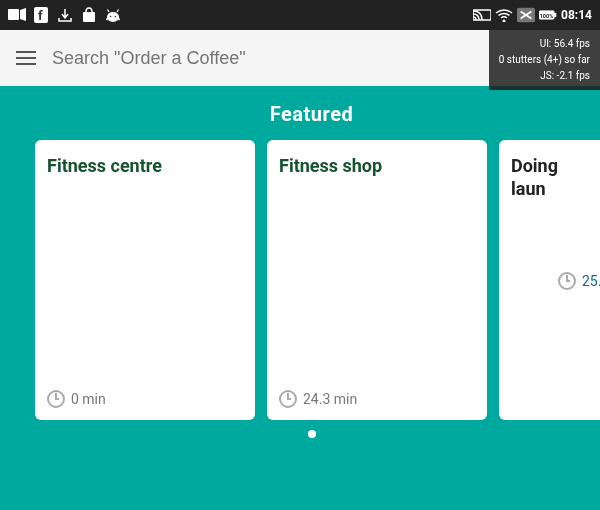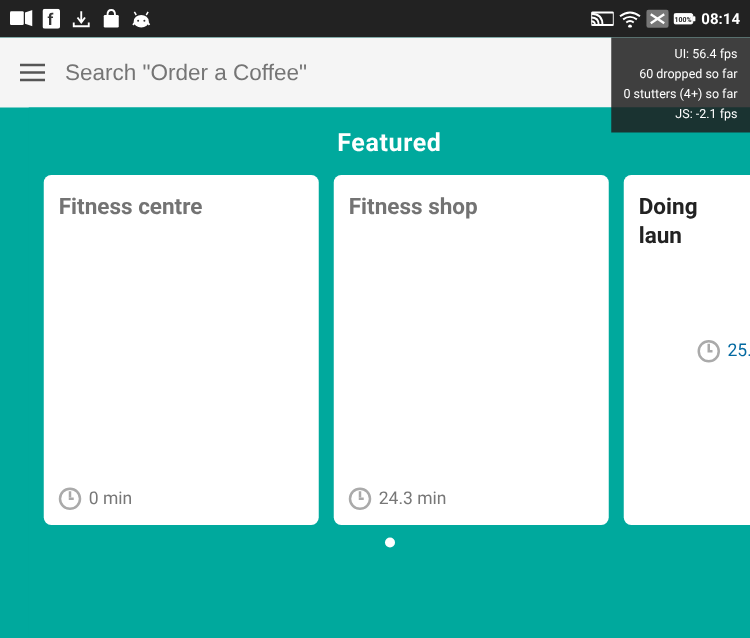--- a/index.html
+++ b/index.html
@@ -132,21 +132,21 @@
       justify-content: space-between;
       padding: 14px 12px 12px 12px;
       cursor: pointer;
       position: relative;
       overflow: hidden;
     }
 
     .card-title {
       font-size: 18px;
       font-weight: bold;
-      color: #737373;
+      color: #14532d;
       line-height: 1.3;
     }
 
     .card-footer {
       display: flex;
       align-items: center;
       gap: 6px;
       color: #777;
       font-size: 14px;
       text-align: right;
@@ -308,21 +308,20 @@
         <rect x="22" y="4" width="3" height="6" rx="1" fill="white"></rect>
         <text x="1" y="11" font-size="8" fill="#222" font-weight="bold">100%</text>
       </svg>
     </div>
     <span>08:14</span>
   </div>
 </div>
 
 <div id="perf-overlay">
   <div>UI: 56.4 fps</div>
-  <div>60 dropped so far</div>
   <div>0 stutters (4+) so far</div>
   <div>JS: -2.1 fps</div>
 </div>
 
 <div id="search-bar">
   <div class="hamburger-icon">
     <span></span>
     <span></span>
     <span></span>
   </div>

